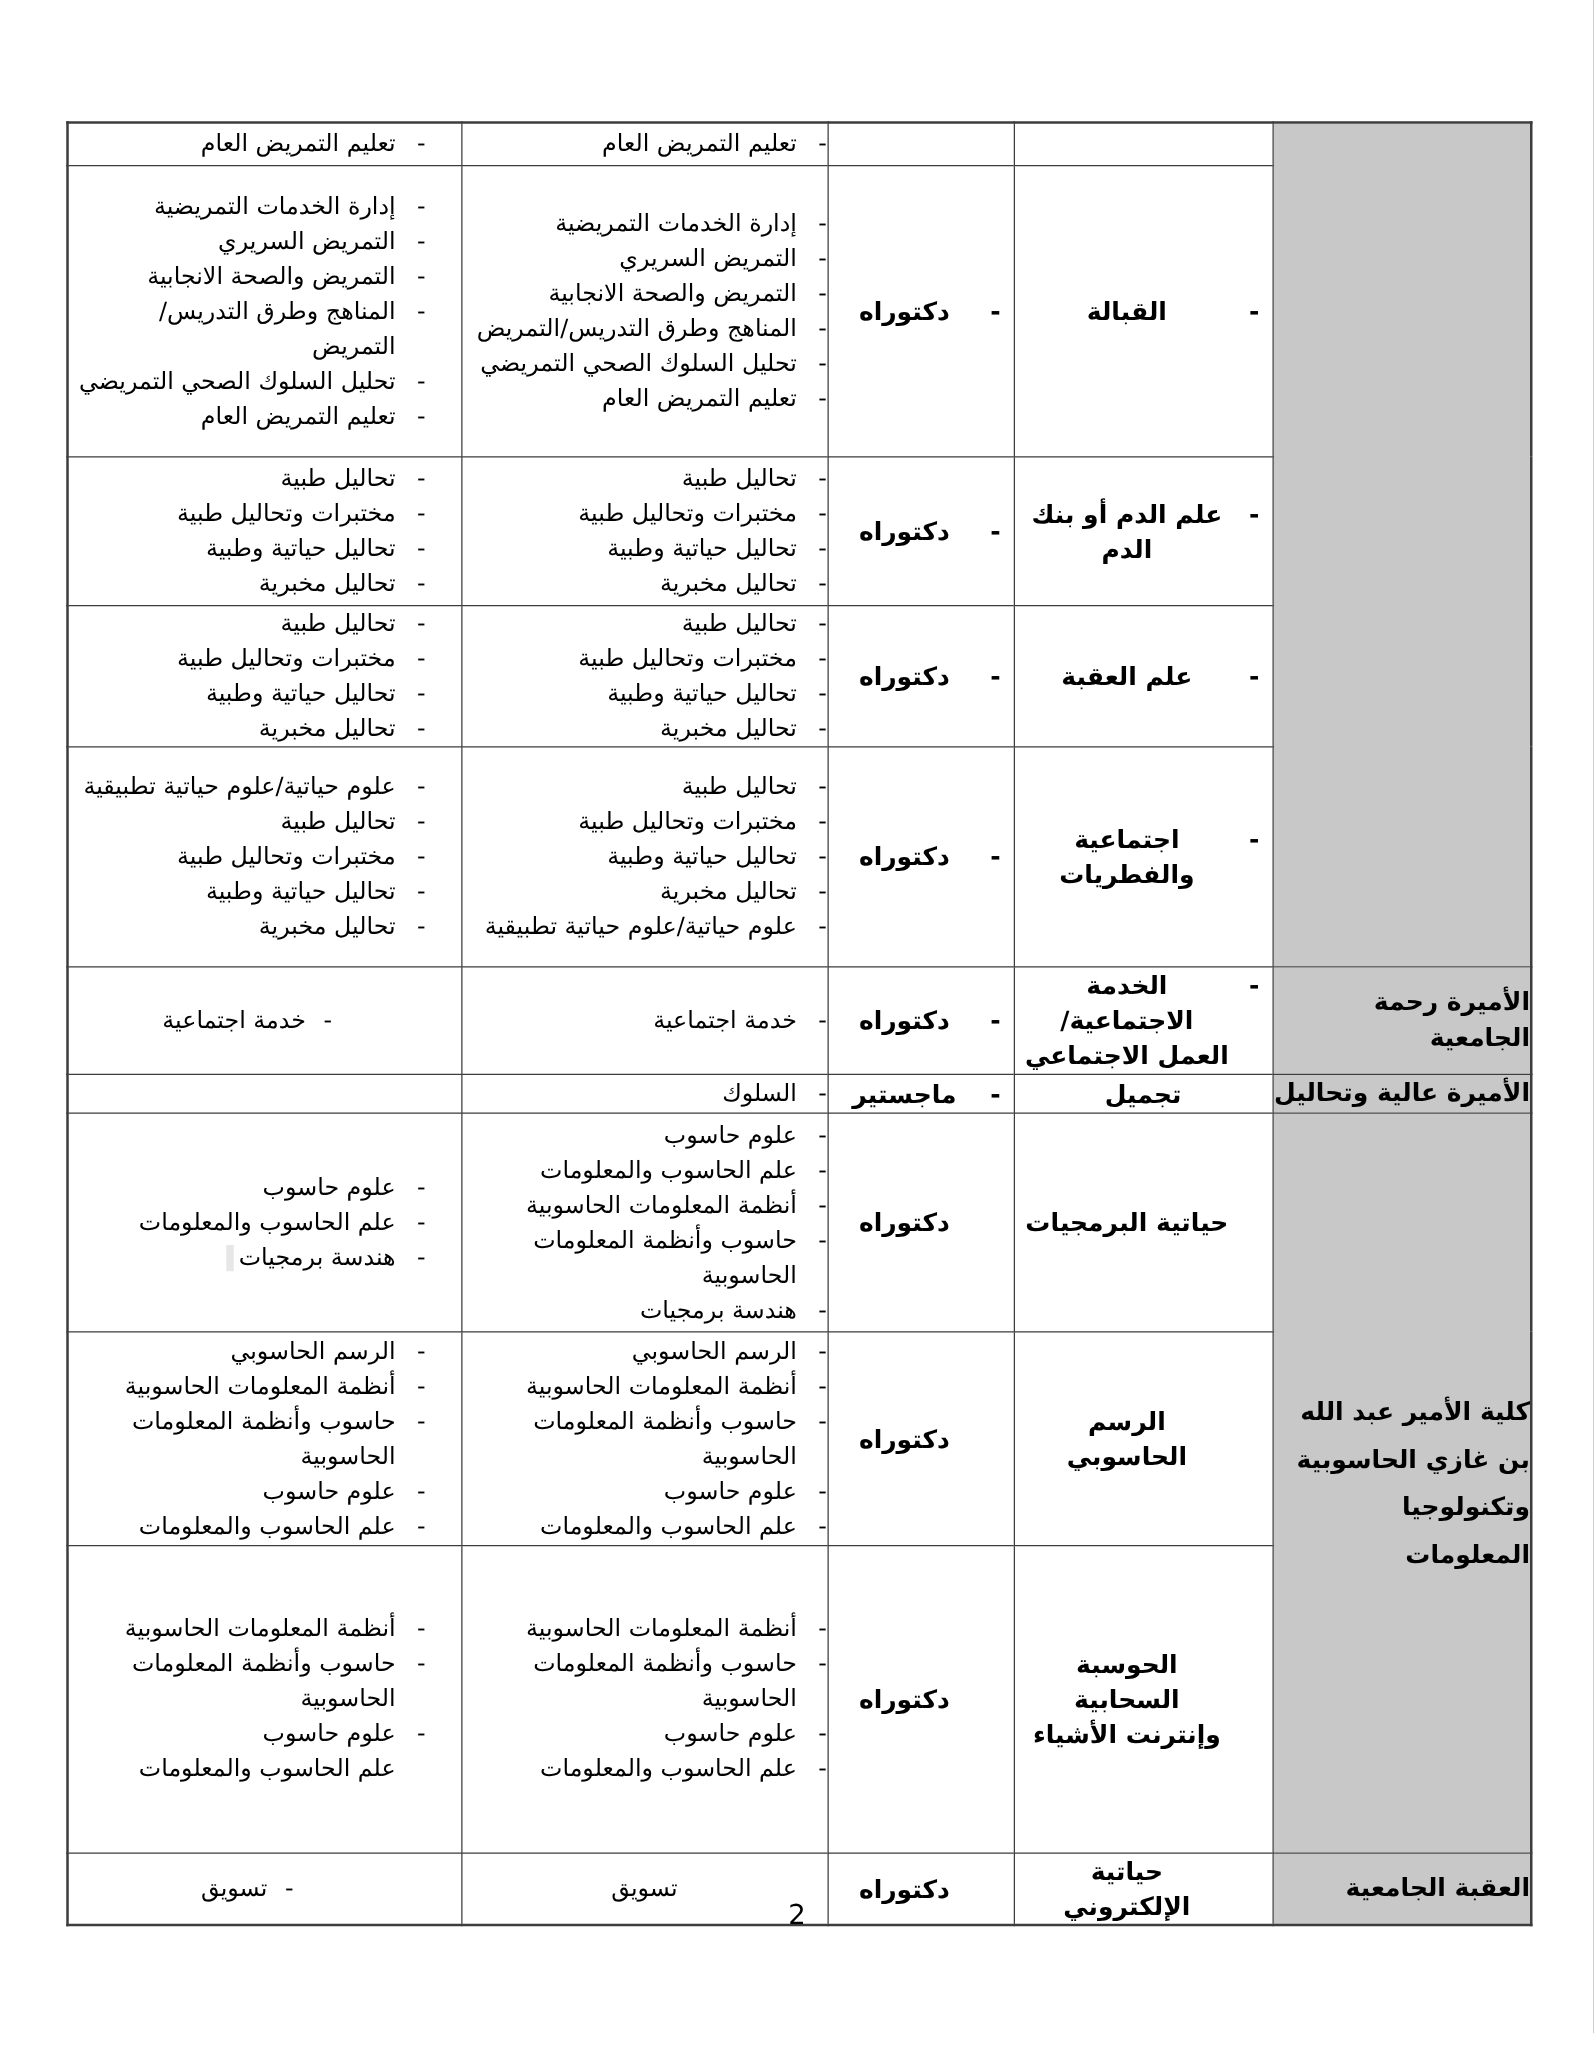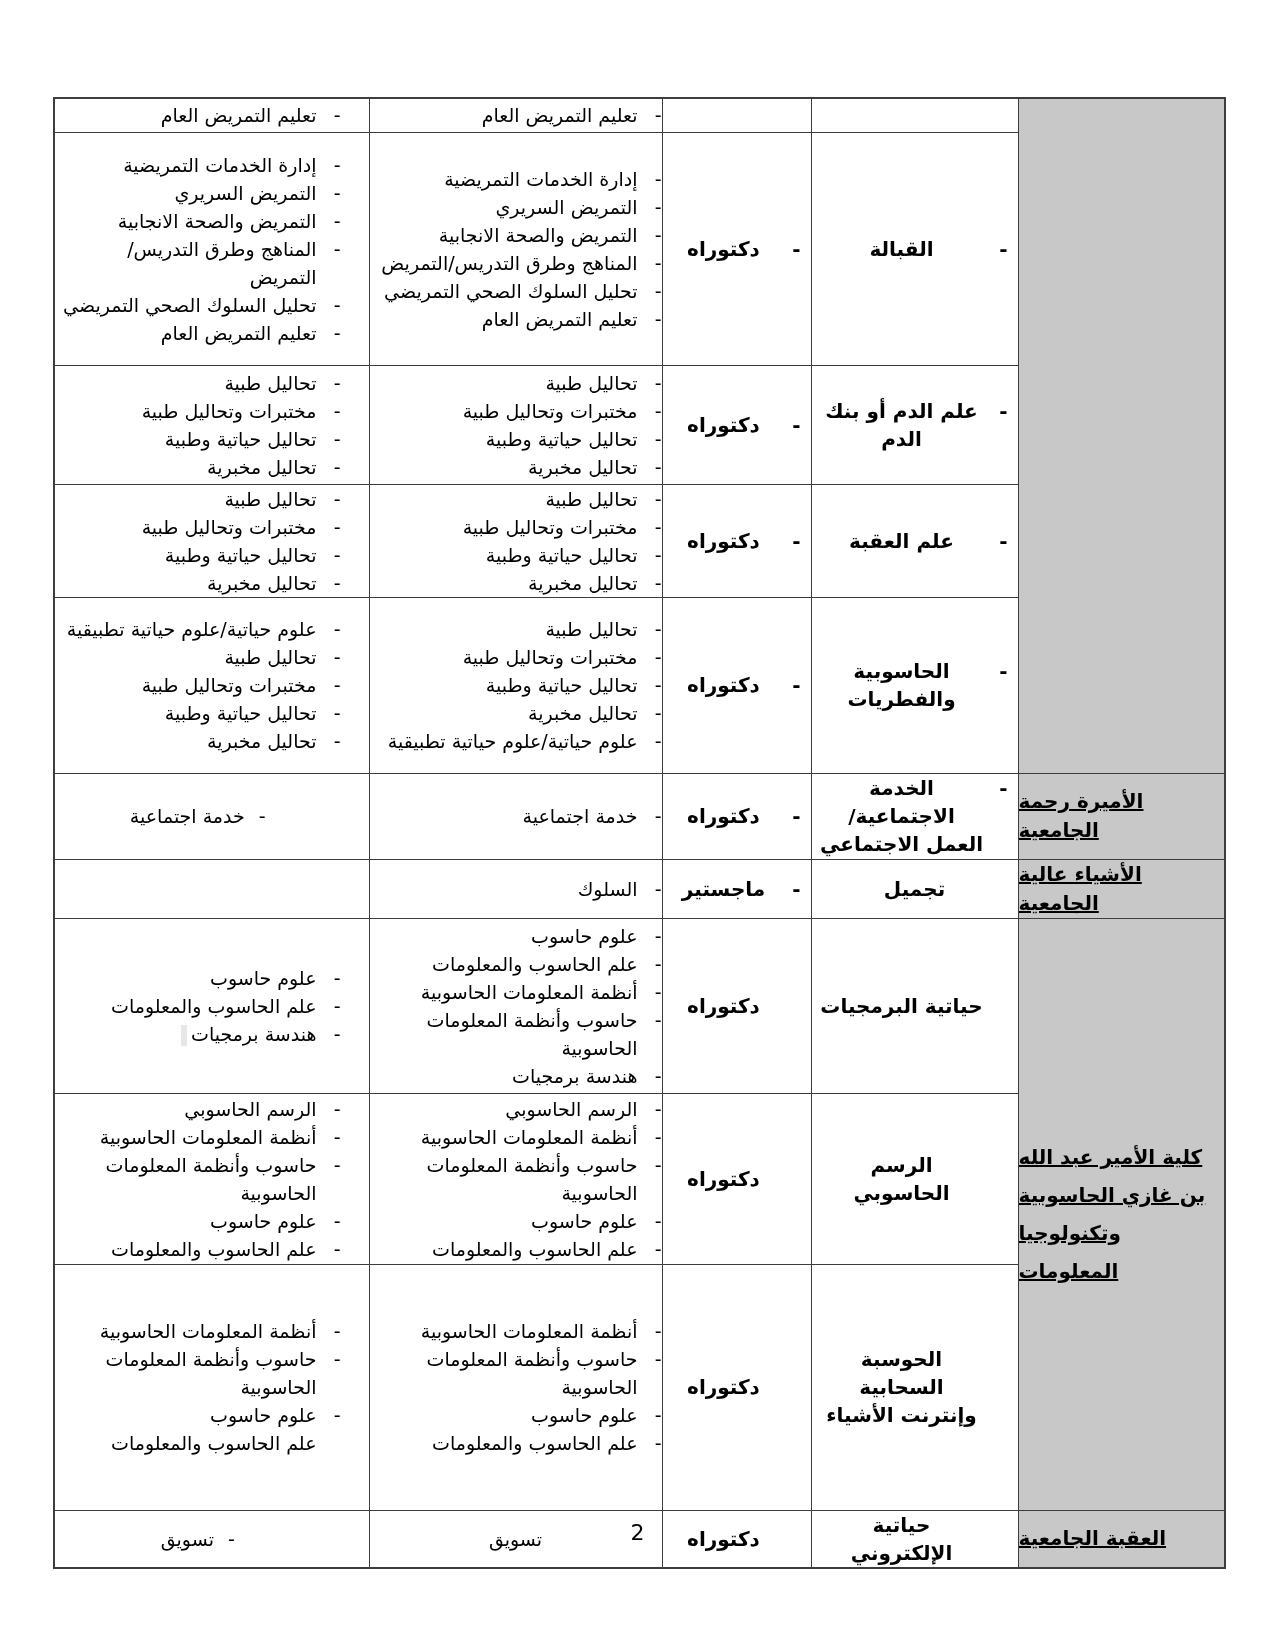--- a/index.html
+++ b/index.html
@@ -26,23 +26,22 @@
     vertical-align:middle;
     color:#000;
     overflow:hidden;
   }
   
   td.univ{
     background:#c8c8c8;
     font-weight:bold;
     font-size:20px;
     line-height:29px;
-    text-align:left;
+    text-align:right;
     padding:0 6px;
-    text-decoration:underline;
   }
   td.univ.tall-lines{line-height:38px;}
   
   td.spec, td.deg{
     font-weight:bold;
     font-size:20px;
     line-height:28px;
     text-align:center;
   }
   .lead{
@@ -285,21 +284,21 @@
             </div>
             <div class="li">
               <span class="dash">-</span>
               <span class="t">تحاليل مخبرية</span>
             </div>
           </td>
       </tr>
 
       <tr style="height:176px">
         <td class="spec">
-          <div class="lead"><span class="dash-abs">-</span><span>الحاسوبية والفطريات</span></div>
+          <div class="lead"><span class="dash-abs">-</span><span>اجتماعية والفطريات</span></div>
         </td>
         <td class="deg">
           <div class="lead"><span class="dash-abs">-</span><span>دكتوراه</span></div>
         </td>
         <td class="fields fa">
 
         <div class="li">
               <span class="dash">-</span>
               <span class="t">تحاليل طبية</span>
             </div>
@@ -363,21 +362,21 @@
         <td class="fields fb center-items">
 
         <div class="li">
               <span class="dash">-</span>
               <span class="t">خدمة اجتماعية</span>
             </div>
           </td>
       </tr>
 
       <tr style="height:31px">
-        <td class="univ">الأشياء عالية الجامعية</td>
+        <td class="univ">الأميرة عالية وتحاليل</td>
         <td class="spec align-right">
           <div class="lead"><span>تجميل</span></div>
         </td>
         <td class="deg">
           <div class="lead"><span class="dash-abs">-</span><span>ماجستير</span></div>
         </td>
         <td class="fields fa">
 
         <div class="li">
               <span class="dash">-</span>

